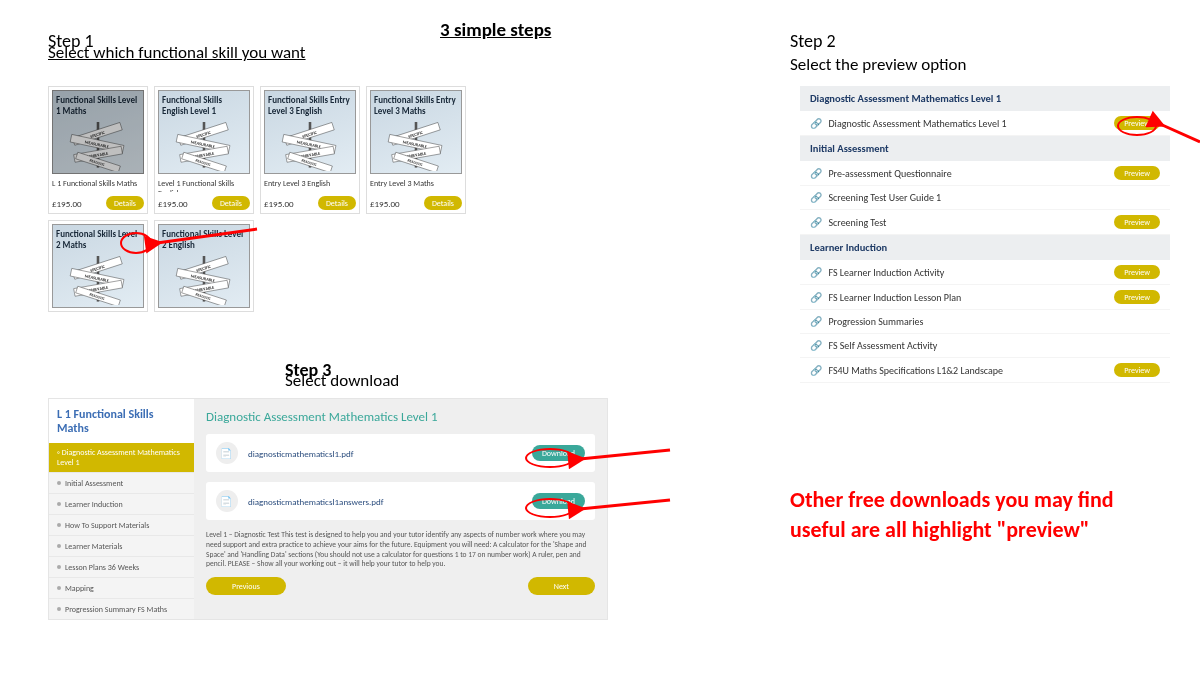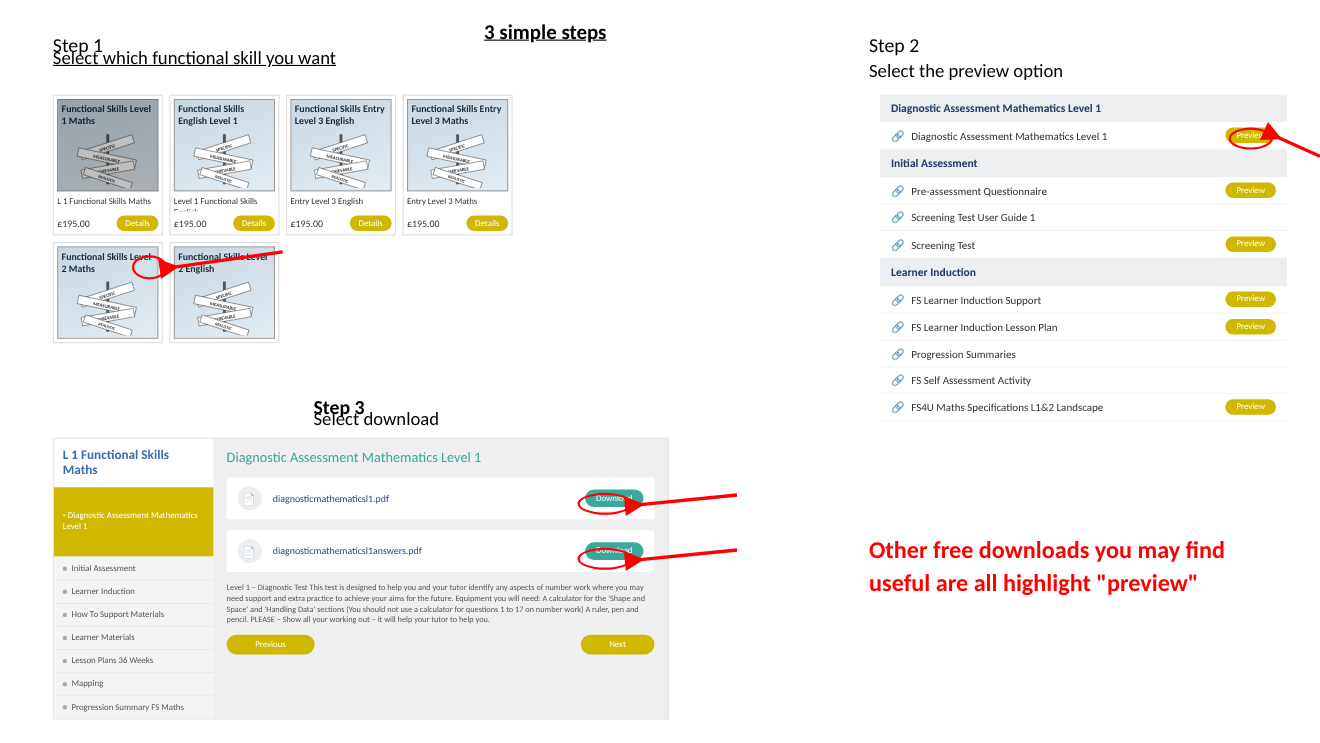--- a/index.html
+++ b/index.html
@@ -26,21 +26,21 @@
   .s2panel { width: 370px; background:#fff; font-size:10px; }
   .s2head { background:#eceef0; color:#1f3b66; font-weight:bold; padding:6px 10px; font-size:10.5px; }
   .s2row { display:flex; align-items:center; justify-content:space-between; padding:5px 10px; border-bottom:1px solid #f4f4f4; }
   .s2row .left { display:flex; align-items:center; gap:6px; color:#333; }
   .s2icon { color:#aaa; font-size:10px; }
   .s2pill { background:#d1b800; color:#fff; font-size:8px; padding:2px 10px; border-radius:8px; }
   
   .s3panel { width: 560px; display:flex; background:#efefef; border:1px solid #e5e5e5; }
   .s3side { width:145px; background:#fff; }
   .s3side h4 { color:#3b6db4; font-size:12px; padding:8px; font-weight:bold; }
-  .s3active { background:#d1b800; color:#fff; font-size:8px; padding:22px 8px; line-height:1.2; }
+  .s3active { background:#d1b800; color:#fff; font-size:8px; padding:5px 8px; line-height:1.2; }
   .s3subactive { font-size:7.5px; padding:4px 8px 4px 18px; color:#333; font-weight:bold; }
   .s3item { background:#f4f4f4; border-top:1px solid #e8e8e8; padding:5px 8px; font-size:8px; color:#555; display:flex; align-items:center; gap:4px; }
   .s3main { flex:1; padding:10px 12px; }
   .s3title { color:#3ba89a; font-size:13px; margin-bottom:10px; }
   .s3file { background:#fff; border-radius:3px; padding:8px 10px; display:flex; align-items:center; justify-content:space-between; margin-bottom:10px; }
   .s3fleft { display:flex; align-items:center; gap:10px; }
   .s3ficon { width:22px; height:22px; border-radius:50%; background:#eee; display:flex; align-items:center; justify-content:center; color:#bbb; font-size:10px; }
   .s3fname { color:#2a4c7d; font-size:9px; font-weight:normal; }
   .s3dl { background:#3aa89a; color:#fff; font-size:8px; padding:3px 10px; border-radius:10px; }
   .s3desc { font-size:7.5px; color:#555; line-height:1.3; margin:4px 0 8px; }
@@ -255,21 +255,21 @@
       <span class="left">
         <span class="s2icon">🔗</span>
         <span>Screening Test</span>
       </span>
       <span class="s2pill">Preview</span>
     </div>
     <div class="s2head">Learner Induction</div>
     <div class="s2row">
       <span class="left">
         <span class="s2icon">🔗</span>
-        <span>FS Learner Induction Support</span>
+        <span>FS Learner Induction Activity</span>
       </span>
       <span class="s2pill">Preview</span>
     </div>
     <div class="s2row">
       <span class="left">
         <span class="s2icon">🔗</span>
         <span>FS Learner Induction Lesson Plan</span>
       </span>
       <span class="s2pill">Preview</span>
     </div>

